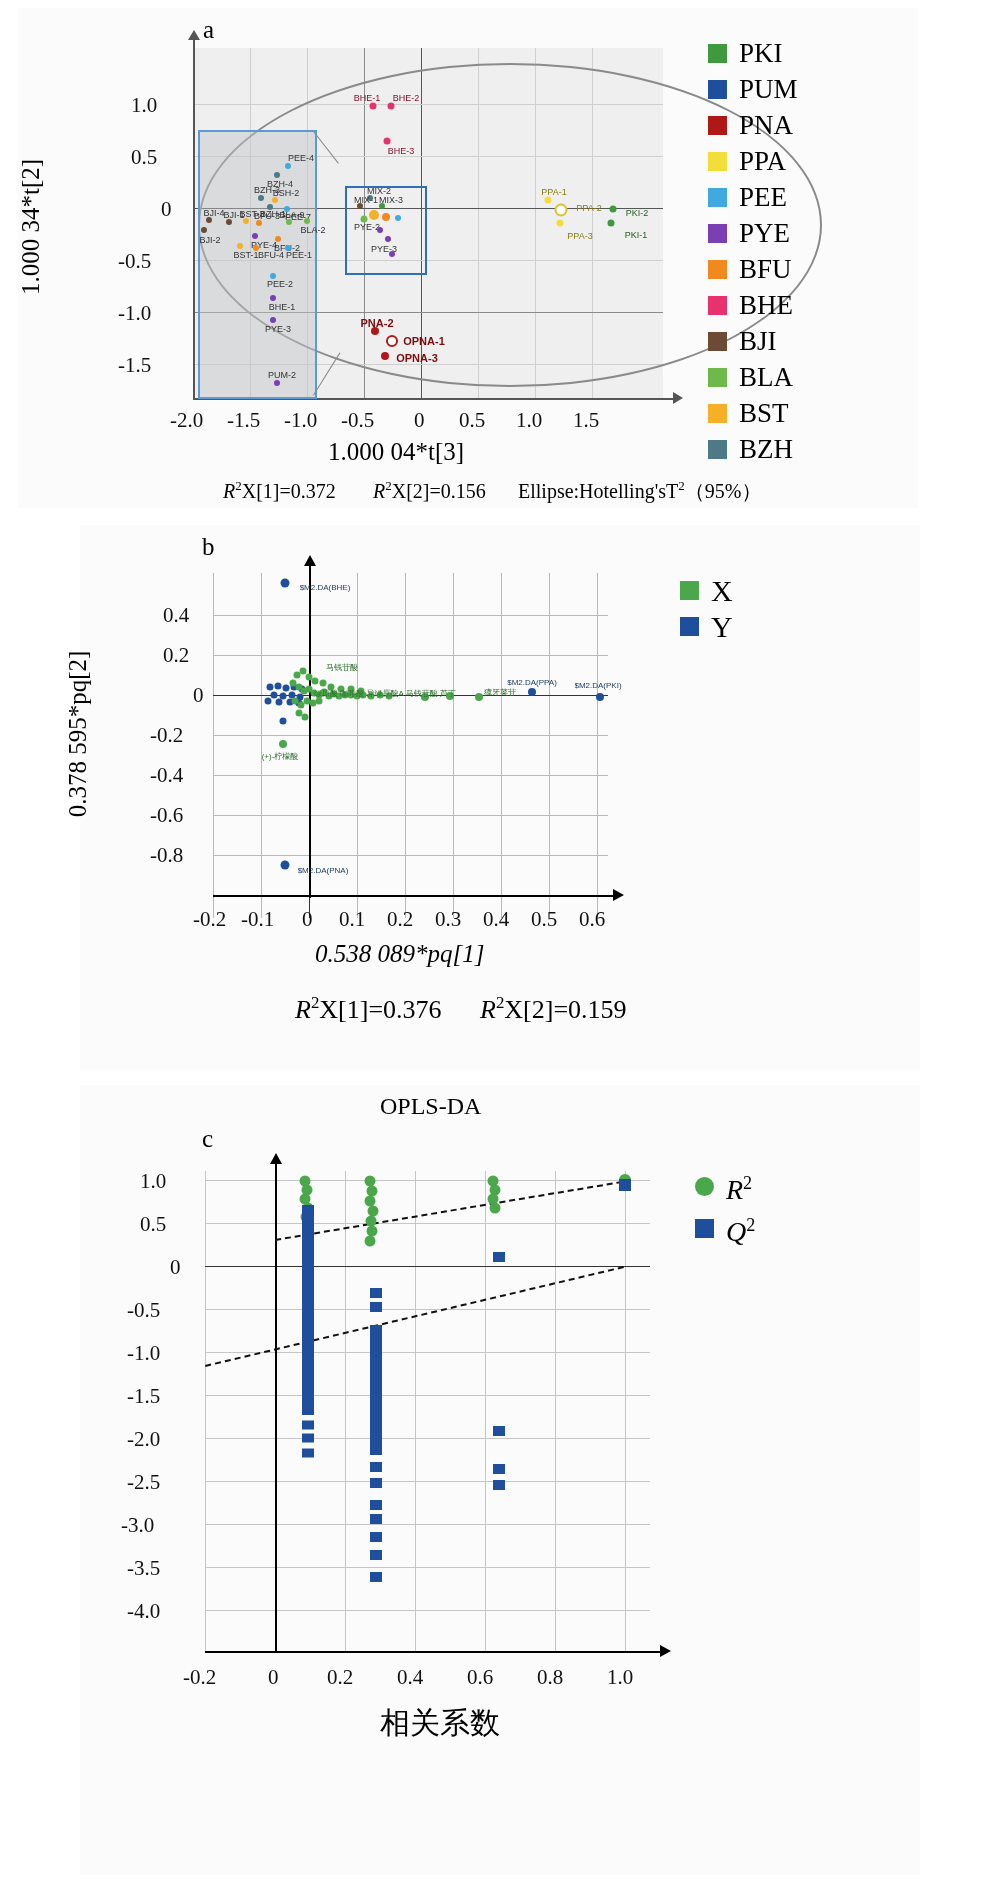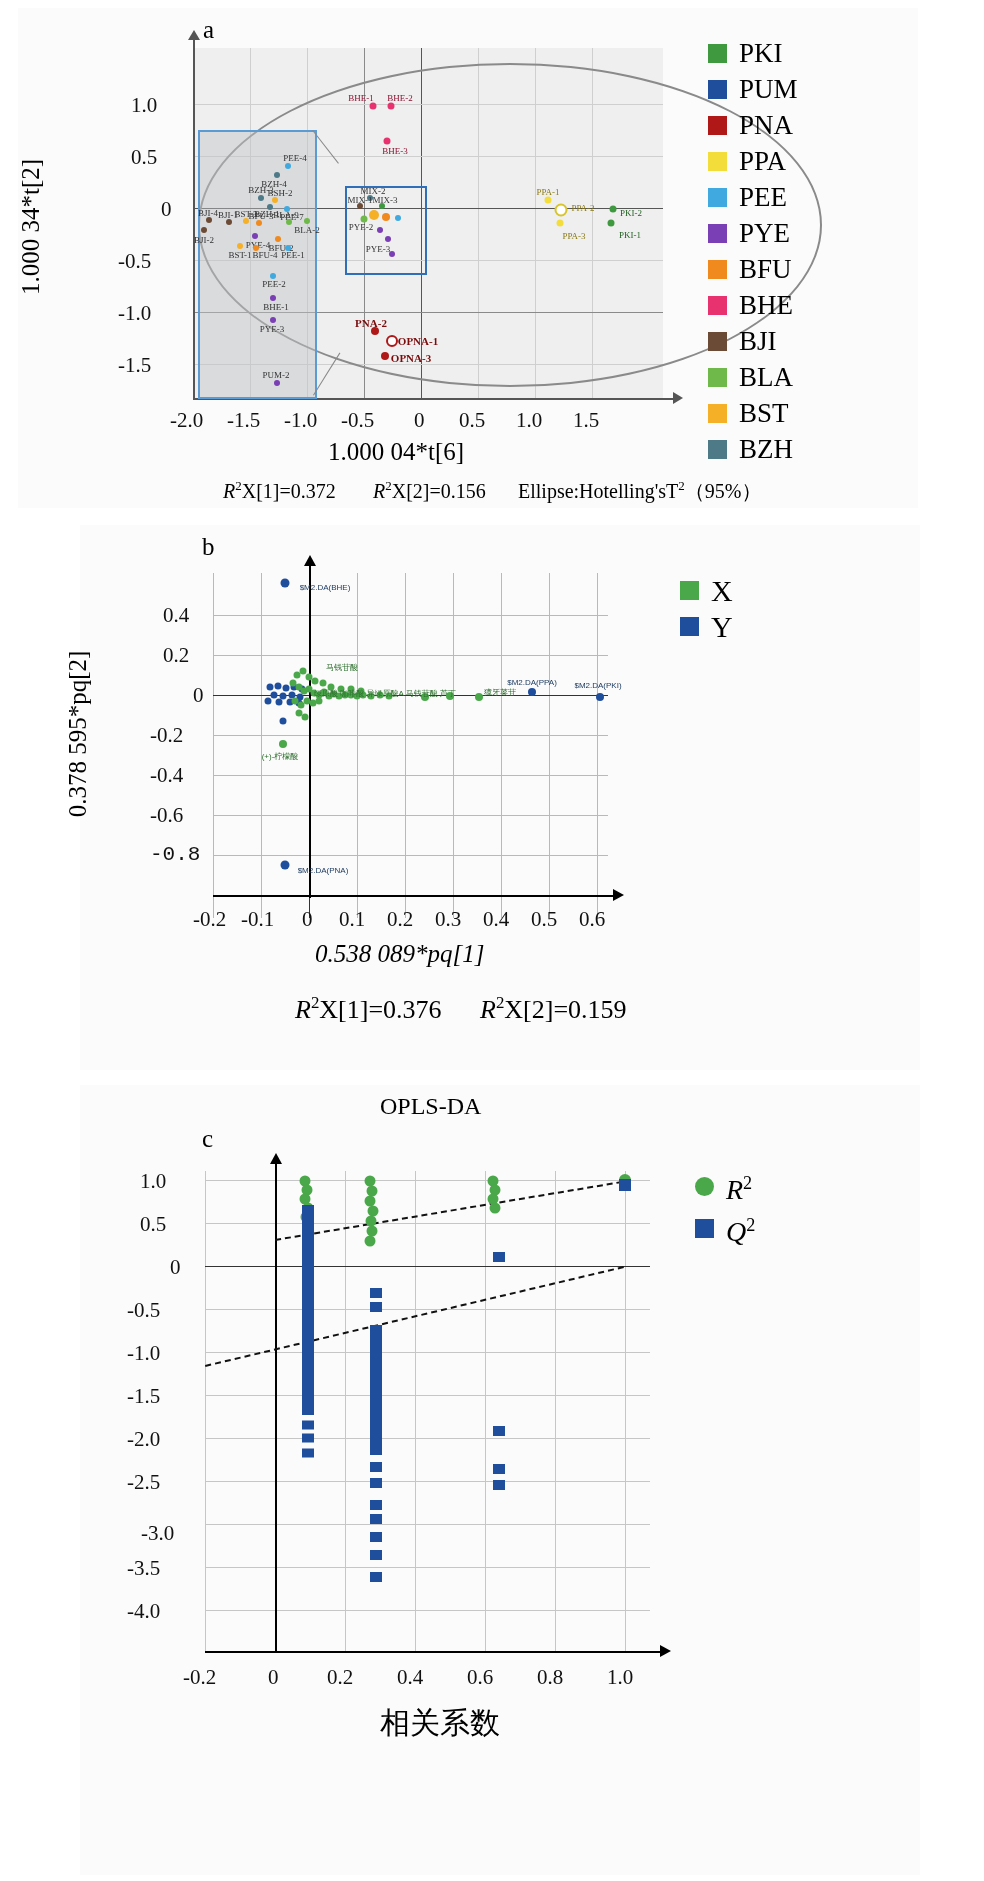--- a/index.html
+++ b/index.html
@@ -19,21 +19,21 @@
   .axis-title{position:absolute;font-size:25px;color:#000;white-space:nowrap;}
   .panel-letter{position:absolute;font-size:25px;color:#000;}
 
   .legend{position:absolute;}
   .legend-row{display:flex;align-items:center;margin-bottom:9px;}
   .legend-swatch{width:19px;height:19px;margin-right:12px;display:inline-block;}
   .legend-label{font-size:27px;line-height:27px;font-family:"Liberation Serif",serif;}
 
   .dot{position:absolute;border-radius:50%;transform:translate(-50%,-50%);}
   .sq{position:absolute;transform:translate(-50%,-50%);}
-  .pt-label{position:absolute;font-size:9px;color:#333;transform:translate(-50%,-50%);white-space:nowrap;font-family:Liberation Serif, serif;}
+  .pt-label{position:absolute;font-size:9px;color:#333;transform:translate(-50%,-50%);white-space:nowrap;font-family:Liberation Sans, sans-serif;margin-left:6px;}
   .pt-label-b{position:absolute;font-size:8px;color:#17365d;transform:translate(-50%,-50%);white-space:nowrap;font-family:"Liberation Sans",sans-serif;}
 
   .caption{position:absolute;font-size:20px;white-space:nowrap;}
   .caption-b{position:absolute;font-size:26px;white-space:nowrap;}
 
   .ellipse{position:absolute;border:2px solid #8a8a8a;border-radius:50%;}
   .zoom-box{position:absolute;border:2px solid #2f6fba;}
   .zoom-big{position:absolute;border:2px solid #5b9bd5;background:rgba(190,195,200,0.45);}
   .leader{position:absolute;background:#888;height:1px;transform-origin:0 0;}
 
@@ -92,21 +92,21 @@
 
     <div class="tick-label" style="left:152px;top:400px;">-2.0</div>
     <div class="tick-label" style="left:209px;top:400px;">-1.5</div>
     <div class="tick-label" style="left:266px;top:400px;">-1.0</div>
     <div class="tick-label" style="left:323px;top:400px;">-0.5</div>
     <div class="tick-label" style="left:396px;top:400px;">0</div>
     <div class="tick-label" style="left:441px;top:400px;">0.5</div>
     <div class="tick-label" style="left:498px;top:400px;">1.0</div>
     <div class="tick-label" style="left:555px;top:400px;">1.5</div>
 
-    <div class="axis-title" style="left:310px;top:430px;">1.000 04*t[6]</div>
+    <div class="axis-title" style="left:310px;top:430px;">1.000 04*t[3]</div>
     <div class="axis-title" style="left:-55px;top:205px;transform:rotate(-90deg);">1.000 34*t[2]</div>
 
     <div class="caption" style="left:205px;top:470px;"><span class="ital">R</span><sup>2</sup>X[1]=0.372</div>
     <div class="caption" style="left:355px;top:470px;"><span class="ital">R</span><sup>2</sup>X[2]=0.156</div>
     <div class="caption" style="left:500px;top:470px;">Ellipse:Hotelling'sT<sup>2</sup>（95%）</div>
 
     <div class="dot" style="left:355px;top:98px;width:7px;height:7px;background:#e8326f;"></div>
     <div class="pt-label" style="left:343px;top:90px;color:#8b1030;">BHE-1</div>
     <div class="dot" style="left:373px;top:98px;width:7px;height:7px;background:#e8326f;"></div>
     <div class="pt-label" style="left:382px;top:90px;color:#8b1030;">BHE-2</div>
@@ -275,21 +275,21 @@
     <div class="axis-line" style="left:229px;top:40px;width:2px;height:333px;background:#000;"></div>
     <div style="position:absolute;left:533px;top:364px;width:0;height:0;border-left:11px solid #000;border-top:6px solid transparent;border-bottom:6px solid transparent;"></div>
     <div style="position:absolute;left:224px;top:30px;width:0;height:0;border-bottom:11px solid #000;border-left:6px solid transparent;border-right:6px solid transparent;"></div>
 
     <div class="tick-label" style="left:83px;top:78px;">0.4</div>
     <div class="tick-label" style="left:83px;top:118px;">0.2</div>
     <div class="tick-label" style="left:113px;top:158px;">0</div>
     <div class="tick-label" style="left:70px;top:198px;">-0.2</div>
     <div class="tick-label" style="left:70px;top:238px;">-0.4</div>
     <div class="tick-label" style="left:70px;top:278px;">-0.6</div>
-    <div class="tick-label" style="left:70px;top:318px;font-family:Liberation Mono, monospace;">-0.8</div>
+    <div class="tick-label" style="left:70px;top:318px;">-0.8</div>
 
     <div class="tick-label" style="left:113px;top:382px;">-0.2</div>
     <div class="tick-label" style="left:161px;top:382px;">-0.1</div>
     <div class="tick-label" style="left:222px;top:382px;">0</div>
     <div class="tick-label" style="left:259px;top:382px;">0.1</div>
     <div class="tick-label" style="left:307px;top:382px;">0.2</div>
     <div class="tick-label" style="left:355px;top:382px;">0.3</div>
     <div class="tick-label" style="left:403px;top:382px;">0.4</div>
     <div class="tick-label" style="left:451px;top:382px;">0.5</div>
     <div class="tick-label" style="left:499px;top:382px;">0.6</div>
@@ -417,21 +417,21 @@
     <div style="position:absolute;left:190px;top:68px;width:0;height:0;border-bottom:11px solid #000;border-left:6px solid transparent;border-right:6px solid transparent;"></div>
 
     <div class="tick-label" style="left:60px;top:84px;">1.0</div>
     <div class="tick-label" style="left:60px;top:127px;">0.5</div>
     <div class="tick-label" style="left:90px;top:170px;">0</div>
     <div class="tick-label" style="left:47px;top:213px;">-0.5</div>
     <div class="tick-label" style="left:47px;top:256px;">-1.0</div>
     <div class="tick-label" style="left:47px;top:299px;">-1.5</div>
     <div class="tick-label" style="left:47px;top:342px;">-2.0</div>
     <div class="tick-label" style="left:47px;top:385px;">-2.5</div>
-    <div class="tick-label" style="left:61px;top:428px;margin-top:8px;">-3.0</div>
+    <div class="tick-label" style="left:41px;top:428px;">-3.0</div>
     <div class="tick-label" style="left:47px;top:471px;">-3.5</div>
     <div class="tick-label" style="left:47px;top:514px;">-4.0</div>
 
     <div class="tick-label" style="left:103px;top:580px;">-0.2</div>
     <div class="tick-label" style="left:188px;top:580px;">0</div>
     <div class="tick-label" style="left:247px;top:580px;">0.2</div>
     <div class="tick-label" style="left:317px;top:580px;">0.4</div>
     <div class="tick-label" style="left:387px;top:580px;">0.6</div>
     <div class="tick-label" style="left:457px;top:580px;">0.8</div>
     <div class="tick-label" style="left:527px;top:580px;">1.0</div>

